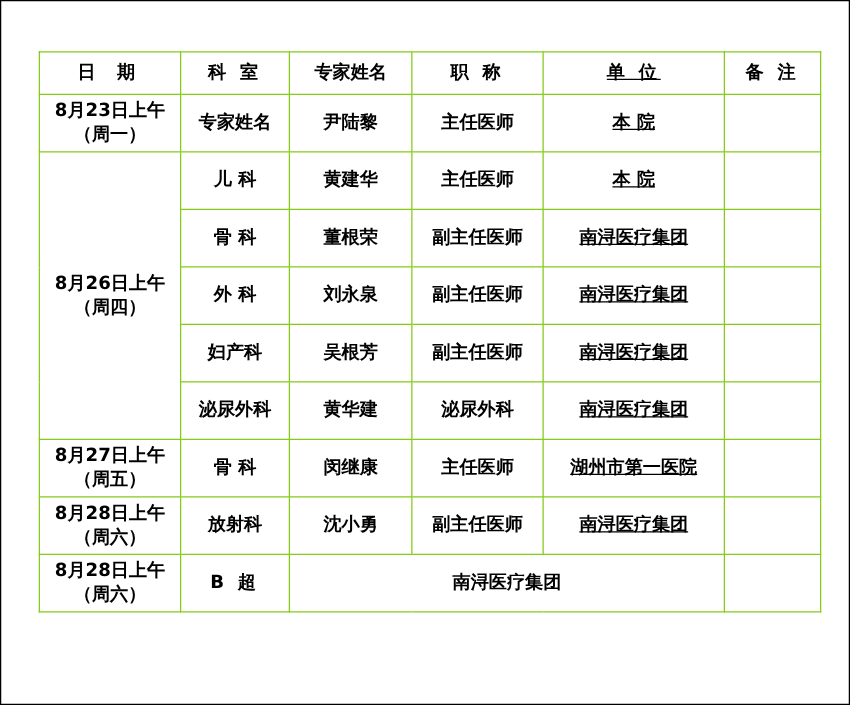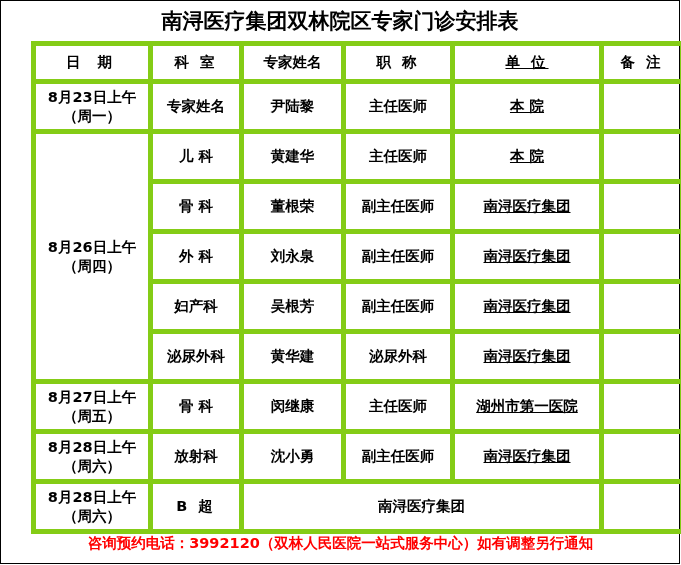--- a/index.html
+++ b/index.html
@@ -46,21 +46,21 @@
   }
   table.sched {
     position: absolute;
     left: 31px;
     top: 41px;
     border-collapse: collapse;
     table-layout: fixed;
     width: 619px;
   }
   table.sched td {
-    border: 5px solid #84cc16;
+    border: 1px solid #84cc16;
     text-align: center;
     vertical-align: middle;
     font-size: 14.5px;
     color: #000;
     padding: 0;
     line-height: 1.25;
   }
   .c-date   { width: 112px; }
   .c-dept   { width: 86px; }
   .c-name   { width: 97px; font-family: Liberation Serif, serif; }
@@ -96,21 +96,20 @@
     line-height: 28px;
     white-space: nowrap;
   }
 </style>
 </head>
 <body>
 
 <div class="page">
   <div class="frame"></div>
 
-  <div class="title">南浔医疗集团双林院区专家门诊安排表</div>
 
   <table class="sched">
     <tbody>
       <tr>
         <td class="c-date hdr sp">日  期</td>
         <td class="c-dept hdr sp2">科  室</td>
         <td class="c-name hdr">专家姓名</td>
         <td class="c-title hdr sp2">职  称</td>
         <td class="c-unit hdr sp2">单  位</td>
         <td class="c-remark hdr sp2">备  注</td>
@@ -197,14 +196,13 @@
           <span>8月28日上午</span>
           <span class="l2">（周六）</span>
         </td>
         <td class="c-dept row-cell-small bold sp2">B  超</td>
         <td class="row-cell-small bold" colspan="3">南浔医疗集团</td>
         <td class="c-remark row-cell-small"></td>
       </tr>
     </tbody>
   </table>
 
-  <div class="note">咨询预约电话：3992120（双林人民医院一站式服务中心）如有调整另行通知</div>
 </div>
 
 </body></html>

